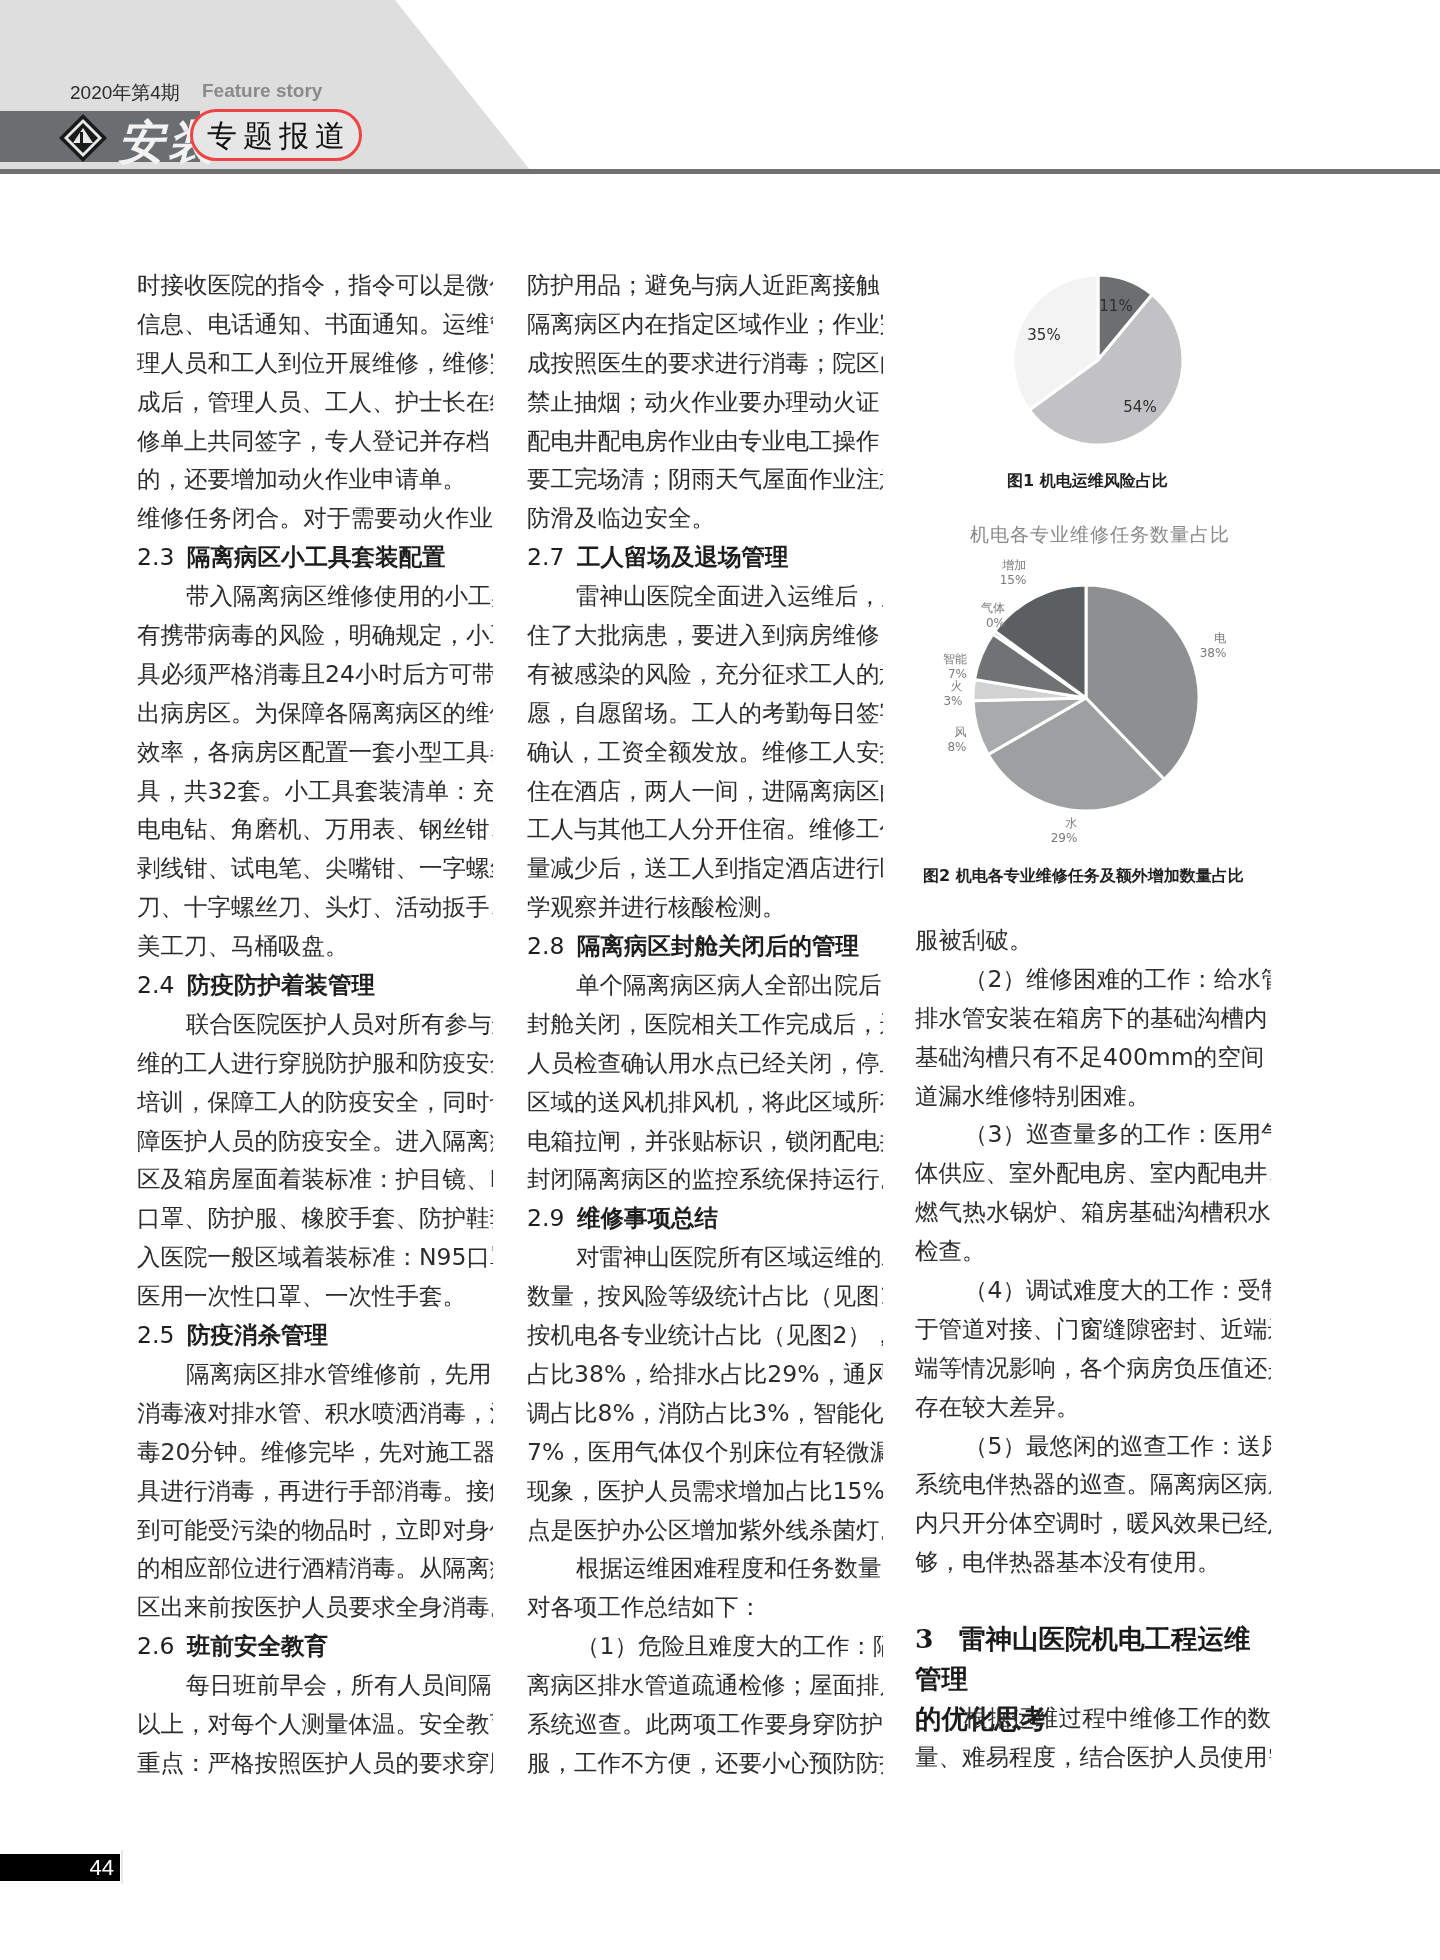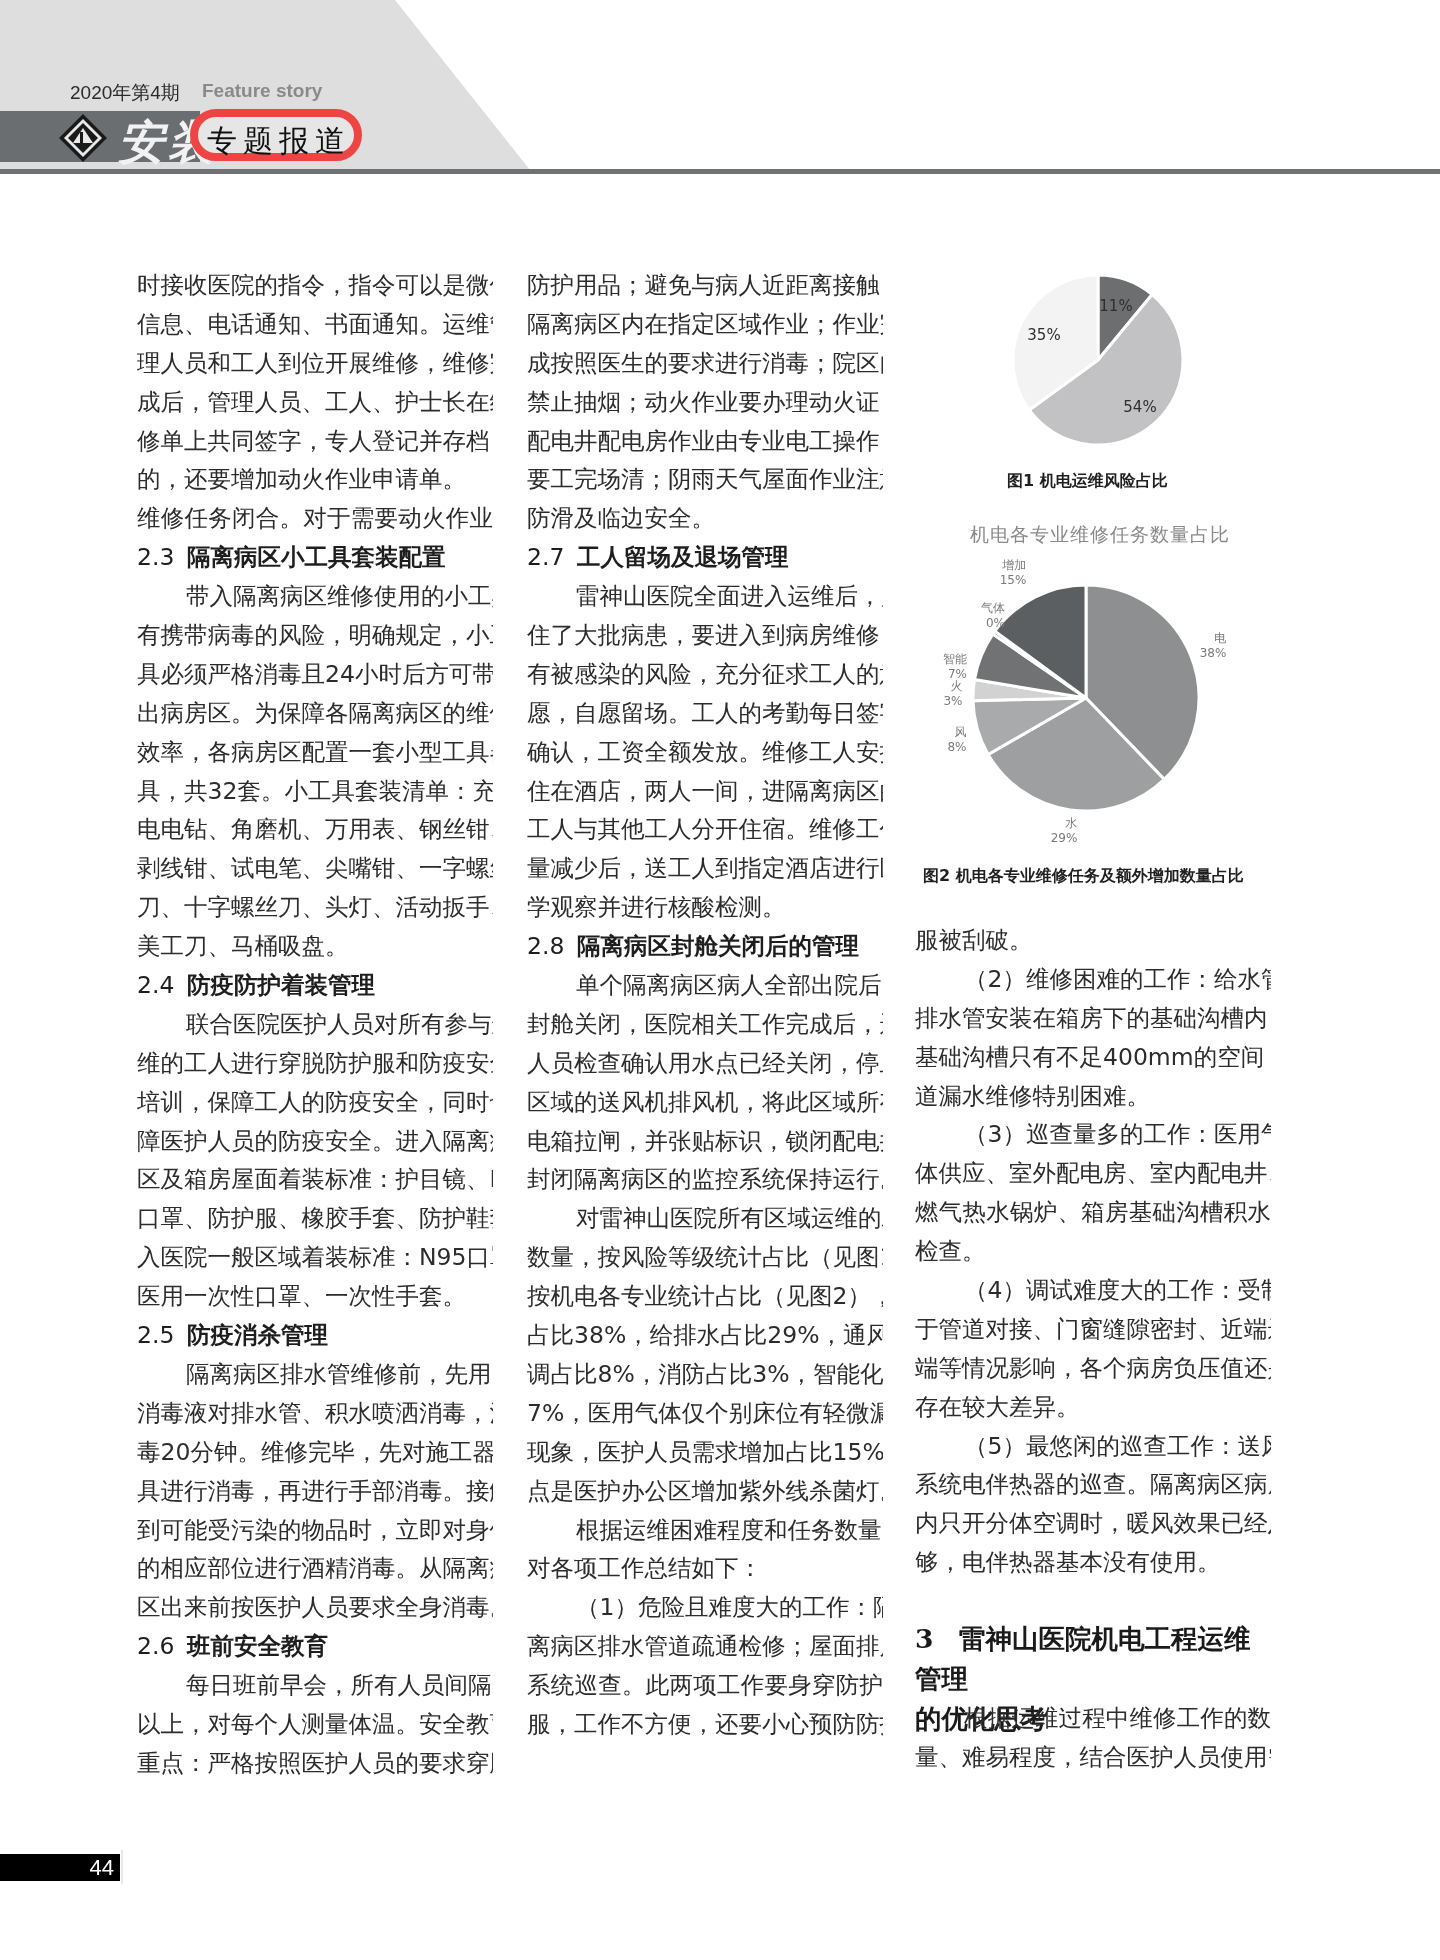--- a/index.html
+++ b/index.html
@@ -3,21 +3,21 @@
 <meta charset="utf-8">
 <style>
   html,body{margin:0;padding:0;}
   body{width:1440px;height:1960px;position:relative;background:#ffffff;overflow:hidden;
        font-family:"DejaVu Sans","Liberation Sans",sans-serif;color:#2b2b2b;}
   .hdr-bg{position:absolute;left:0;top:0;width:1440px;height:176px;}
   .issue{position:absolute;left:70px;top:80px;font-size:19px;color:#2a2a2a;font-family:"Liberation Sans","DejaVu Sans",sans-serif;letter-spacing:0px;}
   .feature{position:absolute;left:202px;top:80px;font-size:19px;font-weight:bold;color:#8a8a8a;font-family:"Liberation Sans",sans-serif;}
   .logo{position:absolute;left:58px;top:113px;width:50px;height:50px;}
   .calli{position:absolute;left:118px;top:112px;font-size:46px;color:#f2f2f2;font-family:"DejaVu Serif",serif;font-weight:bold;font-style:italic;letter-spacing:4px;}
-  .pill{position:absolute;left:190px;top:109px;width:172px;height:52px;border:8px solid #ef4444;border-radius:26px;background:#e6e6e6;box-sizing:border-box;
+  .pill{position:absolute;left:190px;top:109px;width:172px;height:52px;border:3px solid #ef4444;border-radius:26px;background:#e6e6e6;box-sizing:border-box;
         font-size:30px;line-height:48px;text-align:center;letter-spacing:6px;color:#111;font-family:"DejaVu Sans",sans-serif;padding-left:6px;}
   .col{position:absolute;width:356px;}
   .ln{height:38.9px;line-height:38.9px;font-size:23.5px;white-space:nowrap;color:#2c2c2c;
       text-align:justify;text-align-last:justify;overflow:hidden;}
   .ln.last{text-align:left;text-align-last:left;}
   .ln.ind{padding-left:49px;}
   .ln.h{font-weight:bold;color:#1e1e1e;text-align:left;text-align-last:left;}
   .ln.h .num{font-weight:normal;display:inline-block;width:50px;}
   .sec3{position:absolute;left:915px;width:356px;font-family:"DejaVu Serif",serif;font-weight:bold;font-size:26.5px;line-height:40px;color:#1a1a1a;}
   .sec3 .num{display:inline-block;width:44px;}
@@ -110,20 +110,21 @@
     <div class="ln">工人与其他工人分开住宿。维修工作</div>
     <div class="ln">量减少后，送工人到指定酒店进行医</div>
     <div class="ln last">学观察并进行核酸检测。</div>
     <div class="ln h"><span class="num">2.8</span><span>隔离病区封舱关闭后的管理</span></div>
     <div class="ln ind">单个隔离病区病人全部出院后，要</div>
     <div class="ln">封舱关闭，医院相关工作完成后，运维</div>
     <div class="ln">人员检查确认用水点已经关闭，停止此</div>
     <div class="ln">区域的送风机排风机，将此区域所有配</div>
     <div class="ln">电箱拉闸，并张贴标识，锁闭配电井门。</div>
     <div class="ln last">封闭隔离病区的监控系统保持运行。</div>
+    <div class="ln h"><span class="num">2.9</span><span>维修事项总结</span></div>
     <div class="ln ind">对雷神山医院所有区域运维的工作</div>
     <div class="ln">数量，按风险等级统计占比（见图1）。</div>
     <div class="ln">按机电各专业统计占比（见图2），电气</div>
     <div class="ln">占比38%，给排水占比29%，通风空</div>
     <div class="ln">调占比8%，消防占比3%，智能化占比</div>
     <div class="ln">7%，医用气体仅个别床位有轻微漏气</div>
     <div class="ln">现象，医护人员需求增加占比15%，重</div>
     <div class="ln last">点是医护办公区增加紫外线杀菌灯。</div>
     <div class="ln ind">根据运维困难程度和任务数量，</div>
     <div class="ln last">对各项工作总结如下：</div>

